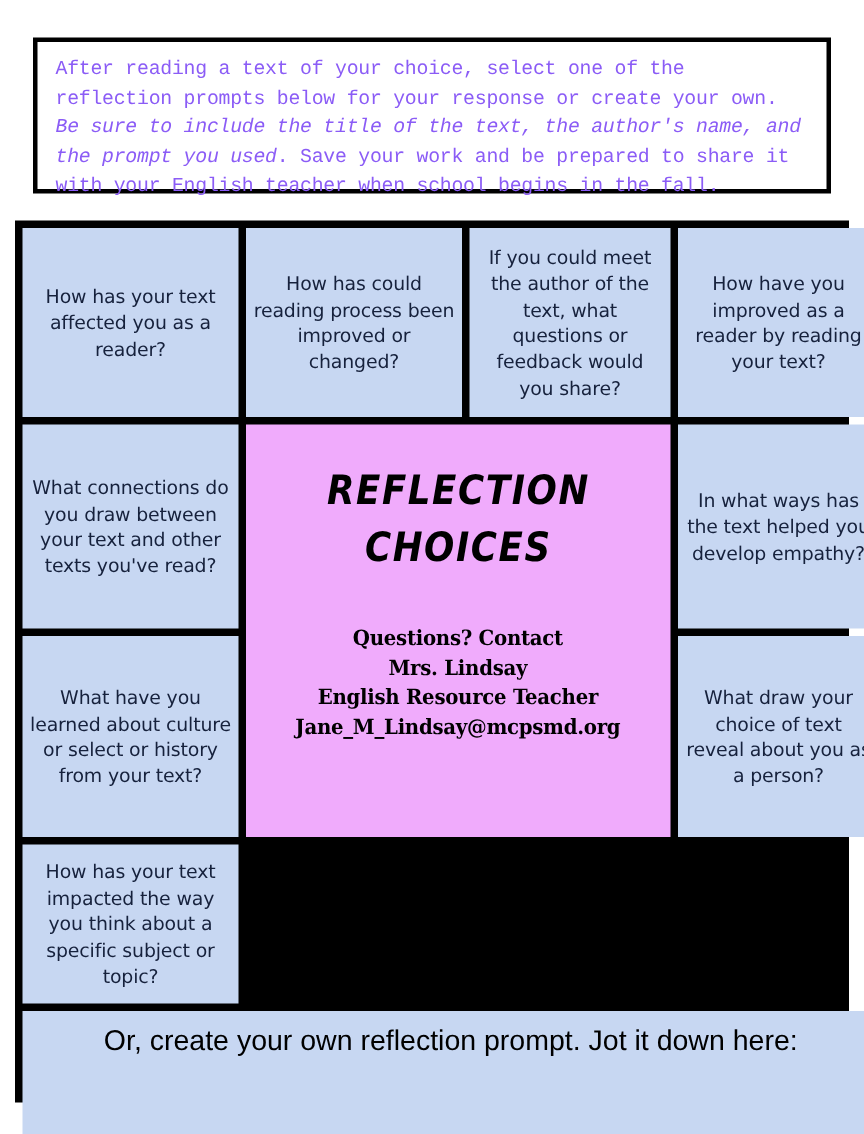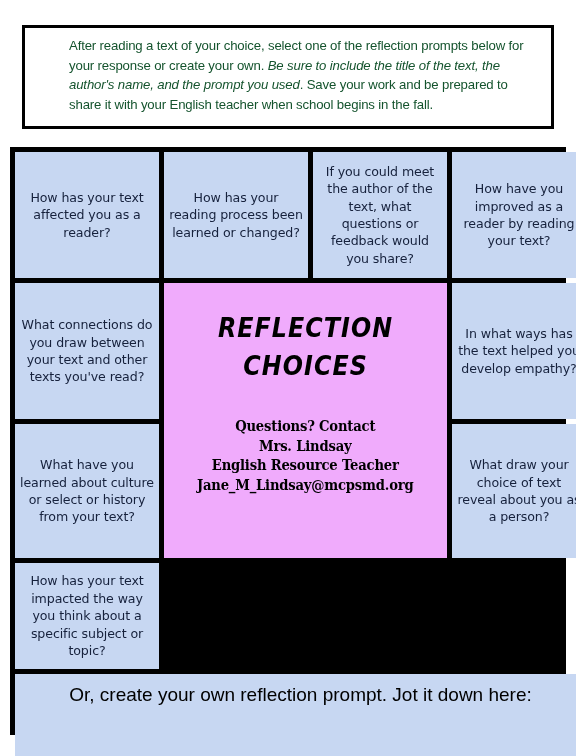--- a/index.html
+++ b/index.html
@@ -27,26 +27,25 @@
     left: 22px;
     top: 25px;
     width: 532px;
     height: 104px;
     box-sizing: border-box;
     border: 3px solid #000000;
     background: #ffffff;
     padding: 8px 10px 6px 12px;
   }
   #instruction-text {
-    font-family: Liberation Sans, sans-serif;
+    font-family: Liberation Mono, monospace;
     font-size: 13.2px;
     line-height: 19.6px;
-    color: #14532d;
+    color: #8b5cf6;
     letter-spacing: -0.15px;
-    margin-left: 32px;
   }
   #instruction-text .em {
     font-style: italic;
   }
 
   
   #grid {
     position: absolute;
     left: 10px;
     top: 147px;
@@ -139,21 +138,21 @@
   <div id="instruction-box">
     <div id="instruction-text"><span>After reading a text of your choice, select one of the reflection prompts below for your response or create your own. </span><span class="em">Be sure to include the title of the text, the author's name, and the prompt you used</span><span>. Save your work and be prepared to share it with your English teacher when school begins in the fall.</span></div>
   </div>
 
   <div id="grid">
 
     <div class="cell">
       <span class="ctext">How has your text affected you as a reader?</span>
     </div>
     <div class="cell">
-      <span class="ctext">How has your reading process been learned or changed?</span>
+      <span class="ctext">How has could reading process been improved or changed?</span>
     </div>
     <div class="cell">
       <span class="ctext">If you could meet the author of the text, what questions or feedback would you share?</span>
     </div>
 
 
     <div id="center-panel">
       <div id="center-title">
         <div>REFLECTION</div>
         <div>CHOICES</div>

